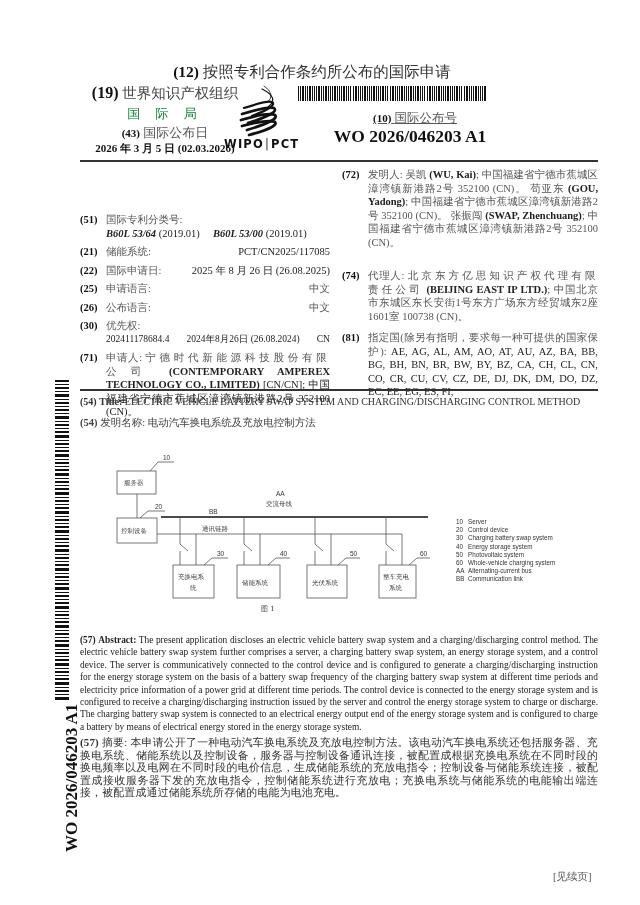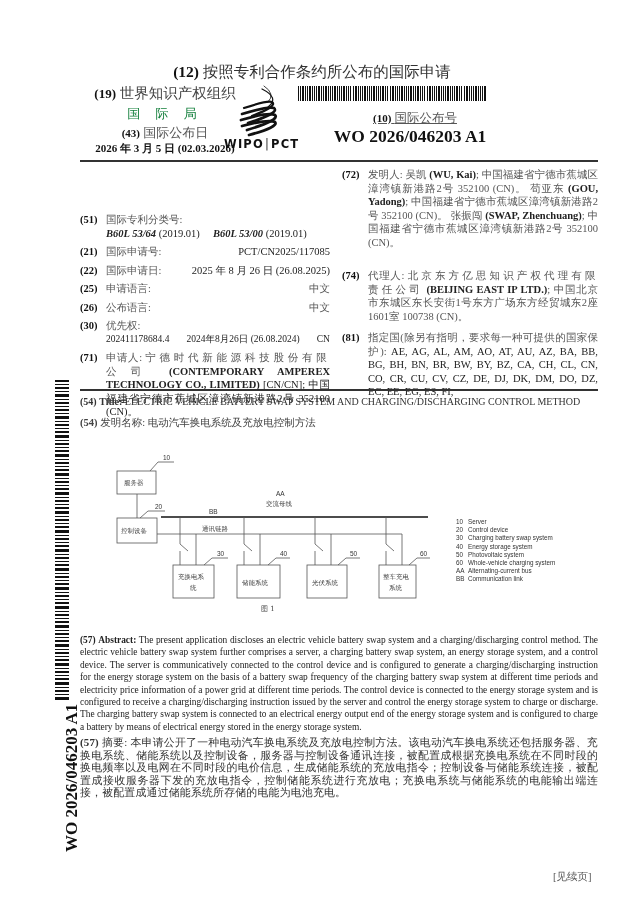--- a/index.html
+++ b/index.html
@@ -4,21 +4,21 @@
 <style>
   html, body { margin: 0; padding: 0; background: #ffffff; }
   body { width: 640px; height: 905px; position: relative; overflow: hidden;
          font-family: "Liberation Serif", "DejaVu Serif", serif; color: #222; }
   .abs { position: absolute; }
 
   
   #pub-type { left: 0; width: 624px; top: 62px; text-align: center; font-size: 15.5px; color: #333; }
   #pub-type .num { font-weight: bold; color: #111; }
   #org { left: 80px; width: 170px; top: 84px; text-align: center; font-size: 14.5px; color: #444; }
-  #org .num { font-size: 13px; font-weight: bold; color: #111; }
+  #org .num { font-size: 16px; font-weight: bold; color: #111; }
   #org .sub { display:block; font-size: 13px; letter-spacing: 6px; margin-top: 2px; color:#15803d; }
   #pubdate-label { left: 80px; width: 170px; top: 124px; text-align: center; font-size: 13px; color: #555; }
   #pubdate-label .num { font-size: 11px; font-weight: bold; color: #111; }
   #pubdate { left: 70px; width: 190px; top: 141px; text-align: center; font-size: 11px; font-weight: bold; color:#111; }
   #wipo-logo { left: 222px; top: 80px; width: 80px; height: 72px; }
   #wipo-text { left: 224px; top: 137px; font-family: "DejaVu Sans", sans-serif; font-size: 11.5px; font-weight: bold; letter-spacing: 1.2px; color:#111; }
   #wipo-text .sep { font-weight: normal; color:#333; margin: 0 1px; }
   #barcode-top { left: 298px; top: 86px; width: 188px; height: 15px; }
   #pubno-label { left: 330px; width: 170px; top: 110px; text-align: center; font-size: 12.5px; color: #555; text-decoration: underline; }
   #pubno-label .num { font-size: 11px; font-weight: bold; color:#111; }
@@ -194,21 +194,21 @@
         <span>(2019.01)</span>
         &nbsp;&nbsp;&nbsp;
         <b><i>B60L 53/00</i></b>
         <span>(2019.01)</span>
       </div>
     </div>
   </div>
   <div class="field">
     <span class="code">(21)</span>
     <div class="fbody row">
-      <span class="cn">国际申请号:</span>
+      <span class="cn">储能系统:</span>
       <span>PCT/CN2025/117085</span>
     </div>
   </div>
   <div class="field">
     <span class="code">(22)</span>
     <div class="fbody row">
       <span class="cn">国际申请日:</span>
       <span>2025 年 8 月 26 日 (26.08.2025)</span>
     </div>
   </div>

